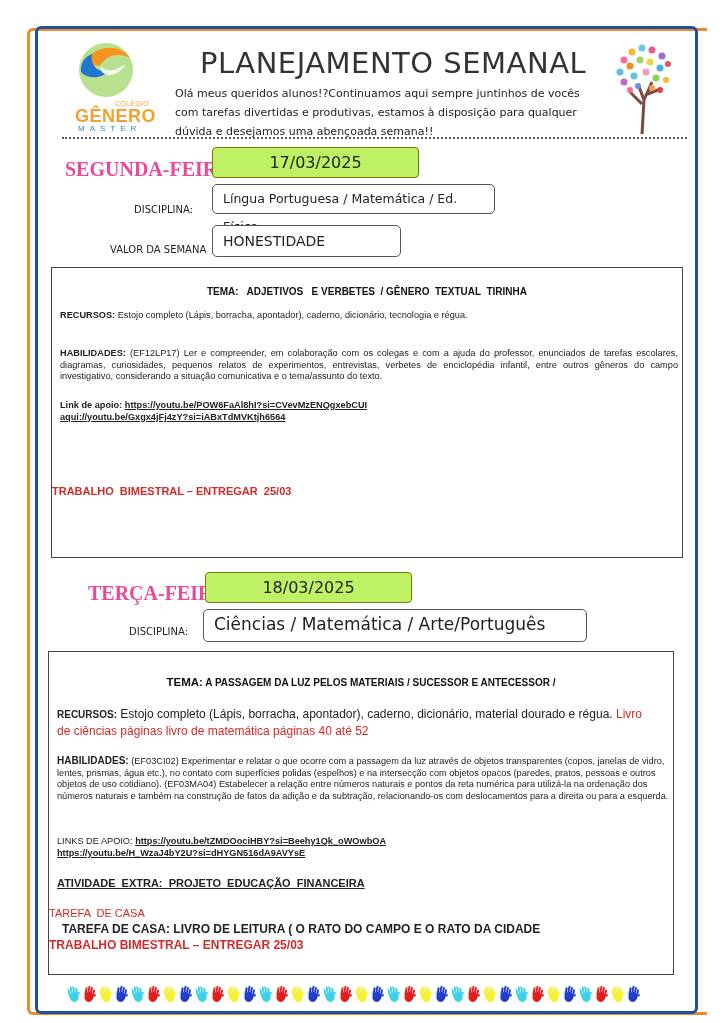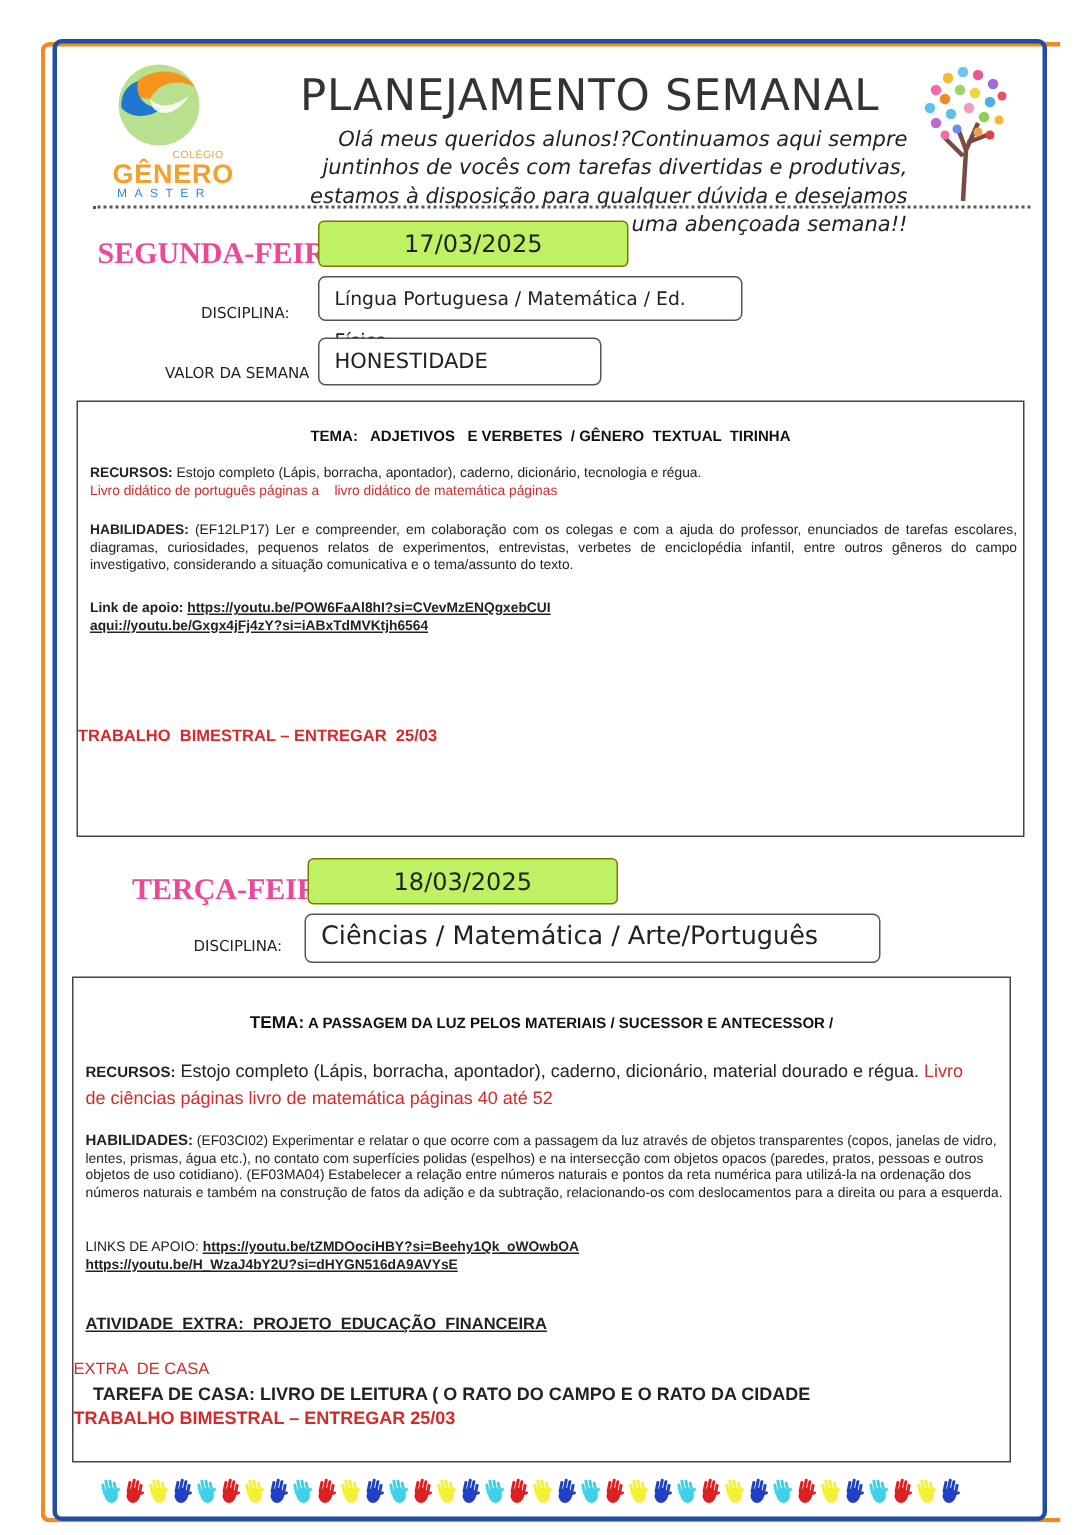--- a/index.html
+++ b/index.html
@@ -17,21 +17,21 @@
   }
 
   
   .logo { position: absolute; left: 72px; top: 40px; width: 80px; height: 90px; }
   .logo-circle { position: absolute; left: 6px; top: 2px; width: 56px; height: 56px; }
   .logo-colegio { position: absolute; left: 43px; top: 60px; font-size: 7px; color: #f3a23a; letter-spacing: 0.3px; }
   .logo-genesis { position: absolute; left: 3px; top: 66px; font-size: 18px; font-weight: bold; color: #f5a02c; letter-spacing: 0.5px; }
   .logo-master { position: absolute; left: 6px; top: 84px; font-size: 8px; color: #2b8ccf; letter-spacing: 5px; text-align: right; }
 
   .title { position: absolute; left: 200px; top: 46px; font-family: "DejaVu Sans", sans-serif; font-size: 29px; color: #333333; letter-spacing: 0.5px; font-weight: normal; }
-  .intro { position: absolute; left: 175px; top: 84px; width: 430px; font-family: "DejaVu Sans", sans-serif; font-size: 14px; line-height: 19px; text-align: right; color: #222; font-style: italic; }
+  .intro { position: absolute; left: 175px; top: 84px; width: 430px; font-family: "DejaVu Sans", sans-serif; font-size: 11px; line-height: 19px; text-align: left; color: #222; }
 
   .tree { position: absolute; left: 612px; top: 40px; width: 62px; height: 94px; }
 
   .dotted { position: absolute; left: 62px; top: 137px; width: 625px; border-top: 2px dotted #555; }
 
   
   .day-label { position: absolute; font-weight: bold; font-size: 20px; color: #ec4899; font-family: Liberation Serif, serif; }
   .date-box { position: absolute; background: #bef264; border: 1px solid #7a7a00; border-radius: 4px; font-family: "DejaVu Sans", sans-serif; font-size: 16px; color: #222; text-align: center; }
   .field-label { position: absolute; font-size: 10px; color: #222; font-family: "DejaVu Sans", sans-serif; text-transform: uppercase; }
   .field-box { position: absolute; border: 1px solid #555; border-radius: 5px; background: #fff; font-family: "DejaVu Sans", sans-serif; color: #222; padding-left: 10px; }
@@ -107,21 +107,20 @@
 <div class="field-box" style="left:212px; top:225px; width:189px; height:32px; line-height:30px; font-size:14px;">HONESTIDADE</div>
 
 <div class="content-box" style="left:51px; top:267px; width:632px; height:291px;">
   <div class="tema" style="top:18px;">
     <span>TEMA:</span>&nbsp;&nbsp;
     <span style="white-space:pre;">ADJETIVOS   E VERBETES  / GÊNERO  TEXTUAL  TIRINHA</span>
   </div>
   <div class="para" style="left:8px; top:42px; width:615px;">
     <span class="b">RECURSOS:</span>
     <span>Estojo completo (Lápis, borracha, apontador), caderno, dicionário, tecnologia  e régua.</span><br>
-    <span class="red" style="white-space:pre;">Livro didático de português páginas a    livro didático de matemática páginas</span>
   </div>
   <div class="para" style="left:8px; top:80px; width:618px; text-align:justify;">
     <span class="b">HABILIDADES:</span>
     <span>(EF12LP17) Ler e compreender, em colaboração com os colegas e com a ajuda do professor, enunciados de tarefas escolares, diagramas, curiosidades, pequenos relatos de experimentos, entrevistas, verbetes de enciclopédia infantil, entre outros gêneros do campo investigativo,  considerando a situação comunicativa e o tema/assunto do texto.</span>
   </div>
   <div class="para" style="left:8px; top:132px; width:615px;">
     <span class="b">Link de apoio:</span>
     <a class="link">https://youtu.be/POW6FaAl8hI?si=CVevMzENQgxebCUI</a><br>
     <a class="link">aqui://youtu.be/Gxgx4jFj4zY?si=iABxTdMVKtjh6564</a>
   </div>
@@ -141,27 +140,27 @@
   </div>
   <div class="para" style="left:8px; top:54px; width:600px; font-size:12px; line-height:16px;">
     <span class="b" style="font-size:10px;">RECURSOS:</span>
     <span>Estojo completo (Lápis, borracha, apontador), caderno, dicionário, material dourado e régua.</span>
     <span class="red">Livro de ciências páginas  livro de matemática páginas 40 até 52</span>
   </div>
   <div class="para" style="left:8px; top:103px; width:612px; line-height:11.6px;">
     <span class="b" style="font-size:10px;">HABILIDADES:</span>
     <span>(EF03CI02) Experimentar e relatar o que ocorre com a passagem da luz através de objetos transparentes (copos, janelas de vidro, lentes, prismas, água etc.), no contato com superfícies polidas (espelhos) e na intersecção com objetos opacos (paredes, pratos, pessoas e outros objetos de uso cotidiano). (EF03MA04) Estabelecer a relação entre números naturais e pontos da reta numérica para utilizá-la na ordenação dos números naturais e também na construção de fatos da adição e da subtração, relacionando-os com deslocamentos para a direita ou para a esquerda.</span>
   </div>
-  <div class="para" style="left:8px; top:174px; width:612px;">
+  <div class="para" style="left:8px; top:184px; width:612px;">
     <span>LINKS DE APOIO:</span>
     <a class="link">https://youtu.be/tZMDOociHBY?si=Beehy1Qk_oWOwbOA</a><br>
     <a class="link">https://youtu.be/H_WzaJ4bY2U?si=dHYGN516dA9AVYsE</a>
   </div>
   <div class="para b" style="left:8px; top:226px; width:612px; font-size:11px; text-decoration:underline; white-space:pre;">ATIVIDADE  EXTRA:  PROJETO  EDUCAÇÃO  FINANCEIRA</div>
-  <div class="para red center" style="left:0; right:0; top:256px; font-size:11px; white-space:pre;">EXTRA  DE CASA</div>
+  <div class="para red center" style="left:0; right:0; top:256px; font-size:11px; white-space:pre;">TAREFA  DE CASA</div>
   <div class="para b" style="left:13px; top:270px; width:600px; font-size:12px; line-height:14px;">TAREFA DE CASA:  LIVRO DE LEITURA ( O RATO DO CAMPO E O RATO DA CIDADE</div>
   <div class="para b red center" style="left:0; right:0; top:286px; font-size:12px; line-height:14px;">TRABALHO BIMESTRAL – ENTREGAR 25/03</div>
 </div>
 
 <div class="hands" id="hands">
     <svg class="hand" viewBox="0 0 15 18">
       <g transform="rotate(-12 7.5 9)" fill="#3fd0e8">
         <ellipse cx="7.5" cy="12" rx="4.5" ry="5"></ellipse>
         <rect x="2.5" y="3" width="2" height="8" rx="1"></rect>
         <rect x="5" y="1" width="2" height="9" rx="1"></rect>

